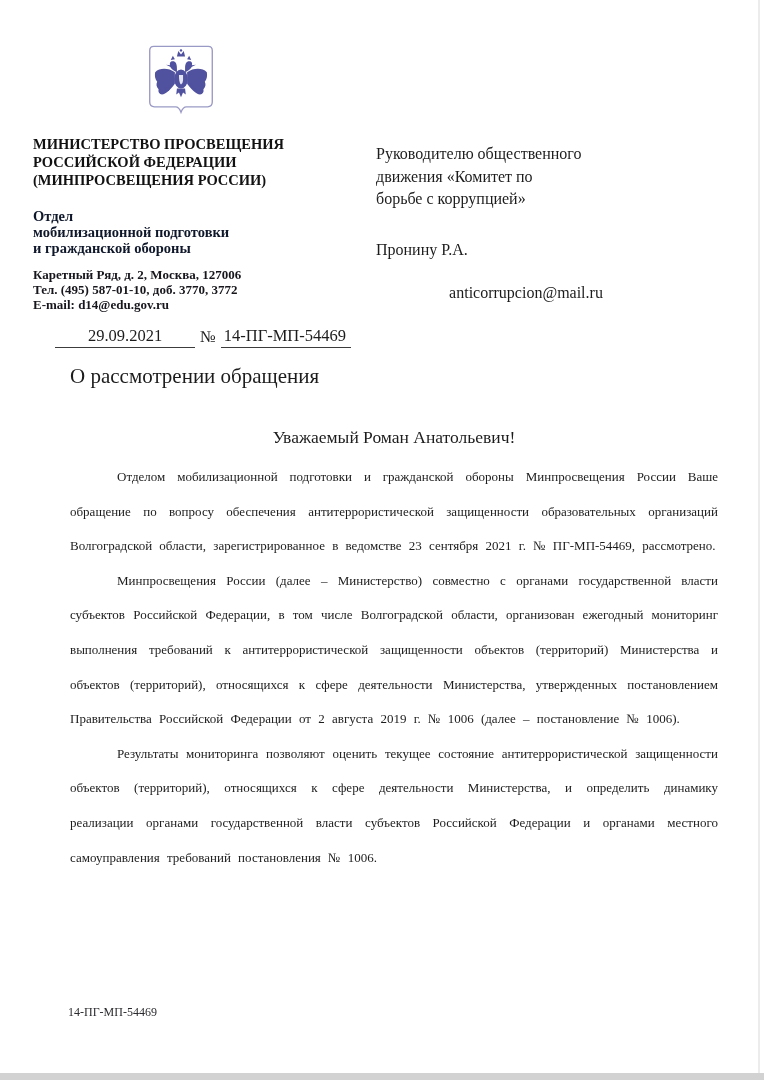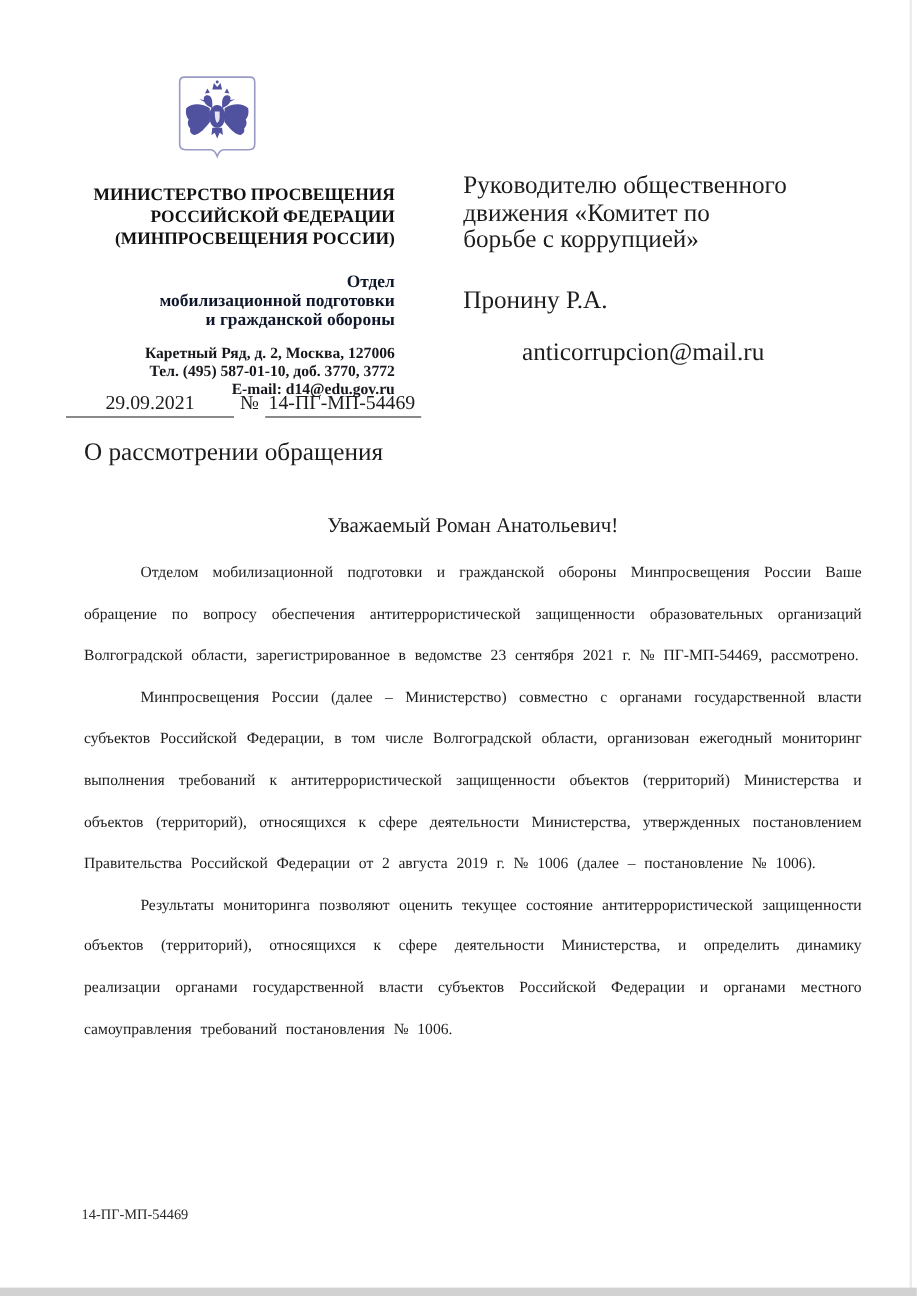--- a/index.html
+++ b/index.html
@@ -7,33 +7,33 @@
     width:764px;height:1080px;position:relative;overflow:hidden;
     background:#ffffff;
     font-family:"Liberation Serif","DejaVu Serif",serif;
     color:#1c1c1c;
   }
   
   .page-edge-right{position:absolute;top:0;left:758px;width:2px;height:1080px;background:#ececec;}
   .page-bottom-edge{position:absolute;left:0;bottom:0;width:764px;height:7px;background:#d2d2d2;}
 
   
-  .letterhead{position:absolute;left:33px;top:62px;width:296px;text-align:right;}
+  .letterhead{position:absolute;left:33px;top:44px;width:296px;text-align:left;}
   .emblem-wrap{display:flex;justify-content:center;margin-bottom:13px;}
   .ministry{font-weight:bold;font-size:14.5px;line-height:18px;color:#111;}
   .department{font-weight:bold;font-size:14.5px;line-height:16px;margin-top:19px;color:#0f172a;}
   .contacts{font-size:13px;line-height:15.2px;margin-top:11px;color:#16161c;font-weight:bold;}
 
   
-  .recipient{position:absolute;left:386px;top:143px;width:300px;font-size:21px;line-height:22.5px;}
+  .recipient{position:absolute;left:376px;top:143px;width:300px;font-size:16px;line-height:22.5px;}
   .recipient-name{margin-top:28px;}
   .recipient-email{margin-top:21px;text-align:center;}
 
   
-  .ref-row{position:absolute;left:55px;top:326px;font-size:16.5px;display:flex;align-items:flex-start;}
+  .ref-row{position:absolute;left:55px;top:326px;font-size:16.5px;display:flex;align-items:center;}
   .ref-date{display:inline-block;width:140px;text-align:center;border-bottom:1.5px solid #3c3c3c;padding-bottom:1px;}
   .ref-no-sign{margin:0 5px;padding-bottom:1px;}
   .ref-number{display:inline-block;border-bottom:1.5px solid #3c3c3c;padding:0 5px 1px 3px;}
 
   .subject{position:absolute;left:70px;top:364px;font-size:21px;}
 
   
   .body-block{position:absolute;left:70px;top:419px;width:648px;}
   .salutation{text-align:center;font-size:17.5px;line-height:20px;padding-top:8px;margin:0 0 13px 0;}
   .body-par{margin:0;font-size:13px;line-height:34.6px;text-align:justify;text-indent:47px;word-spacing:4px;}

